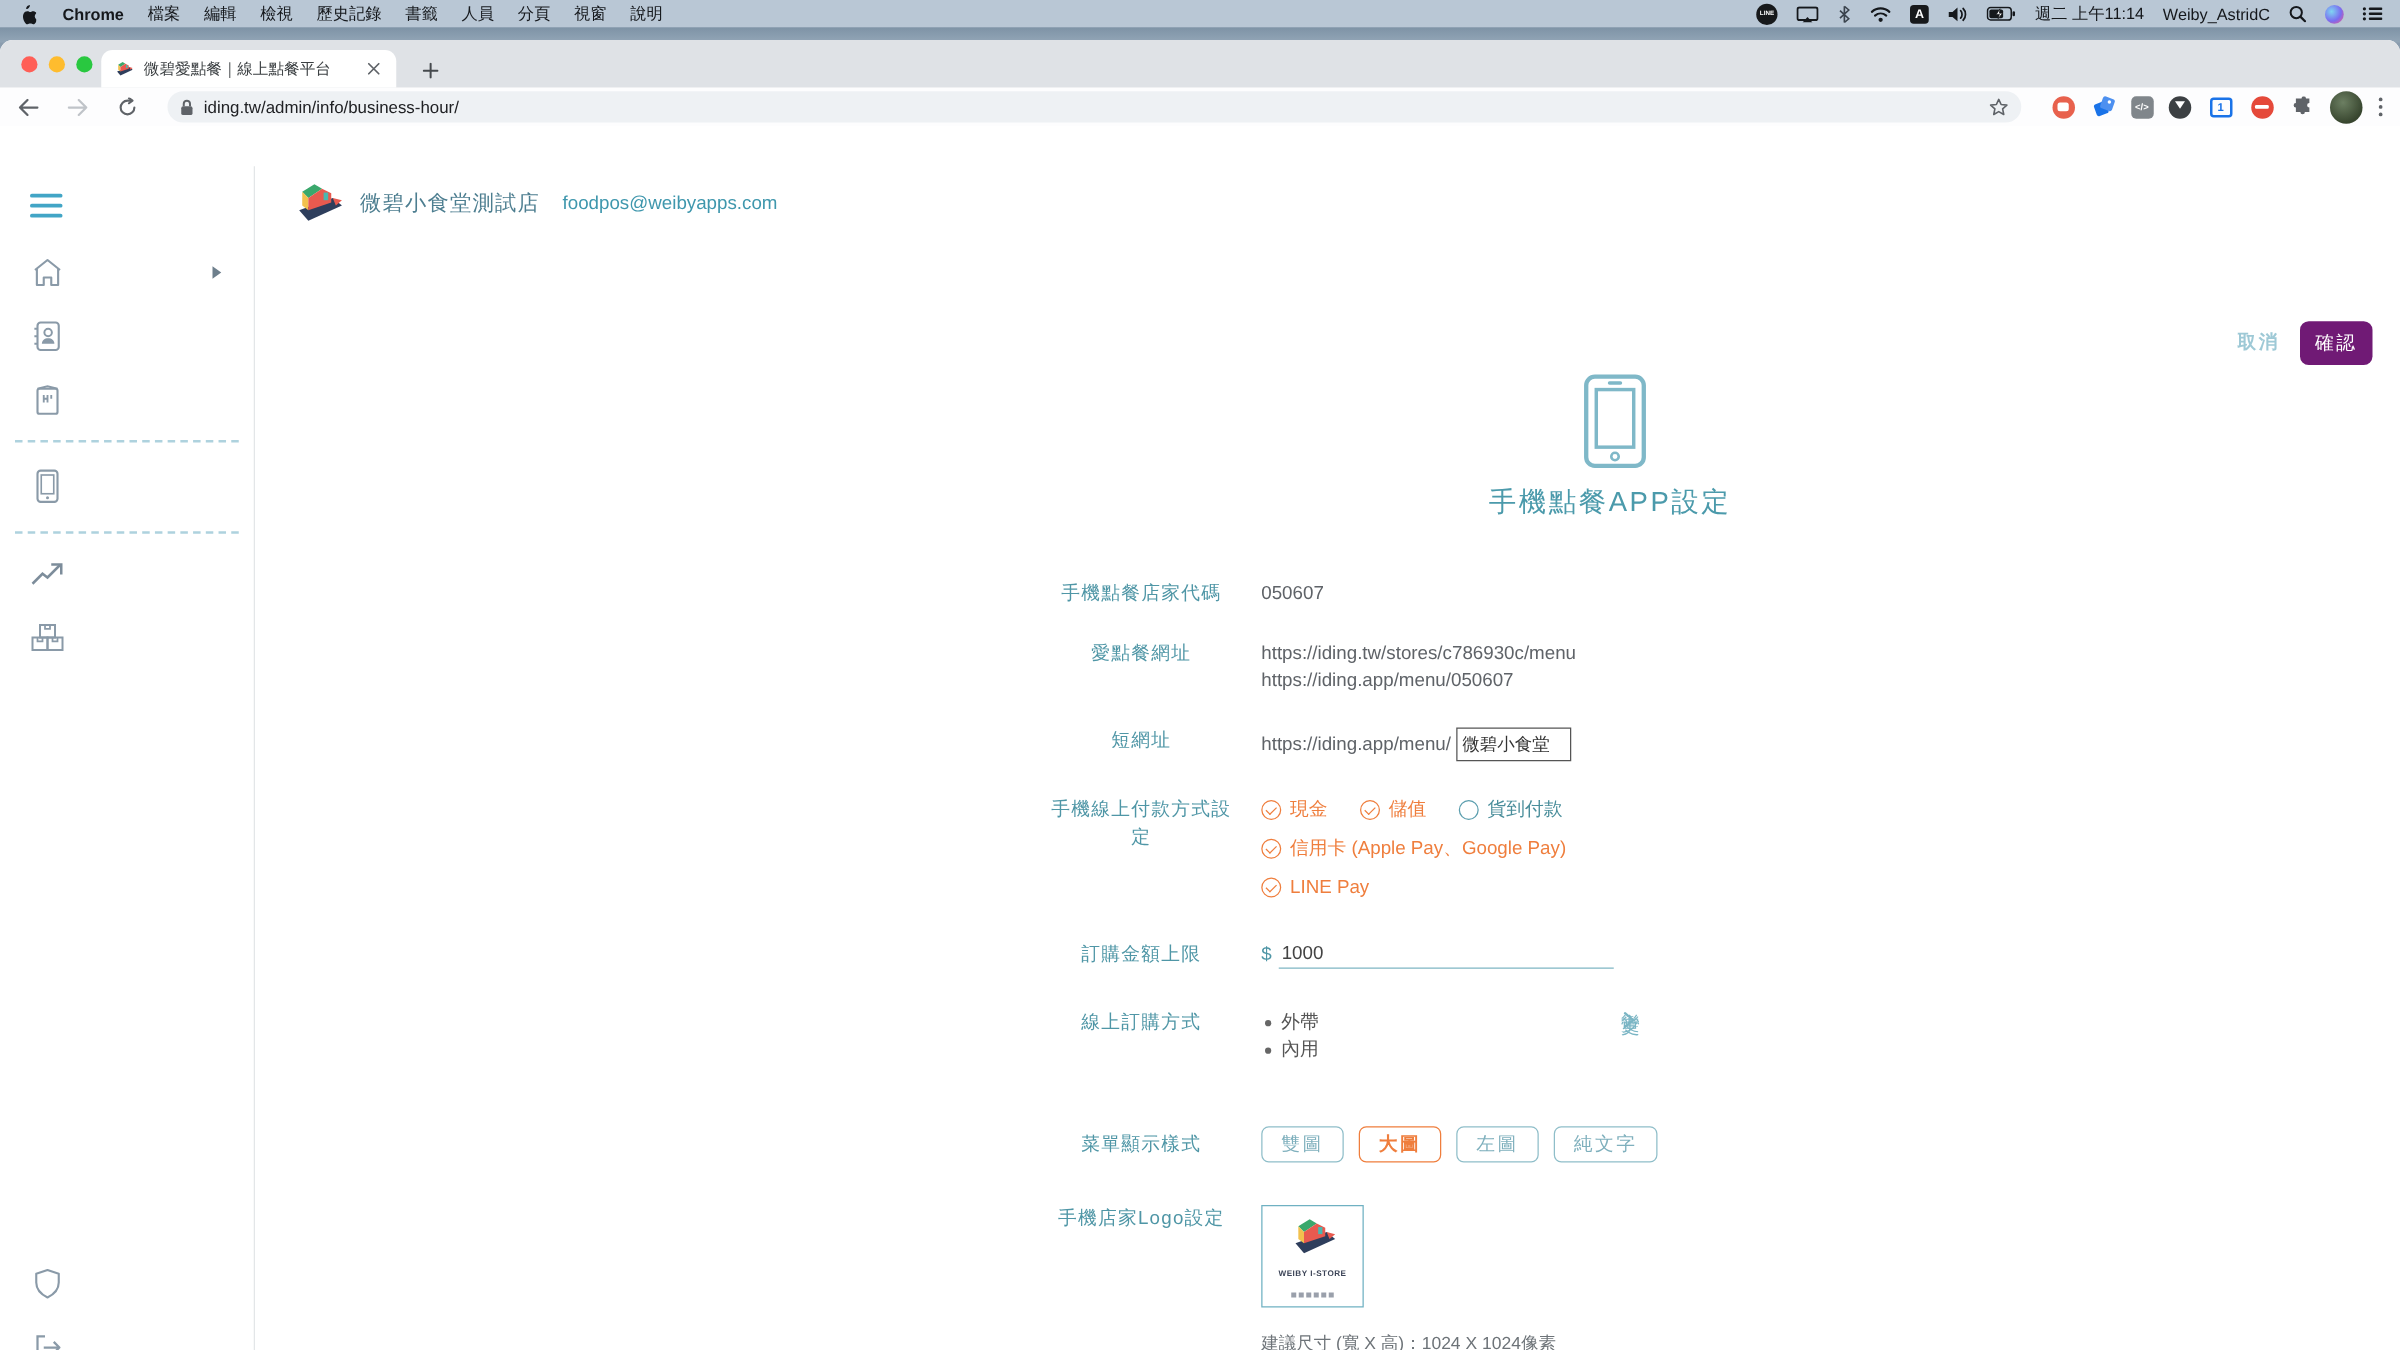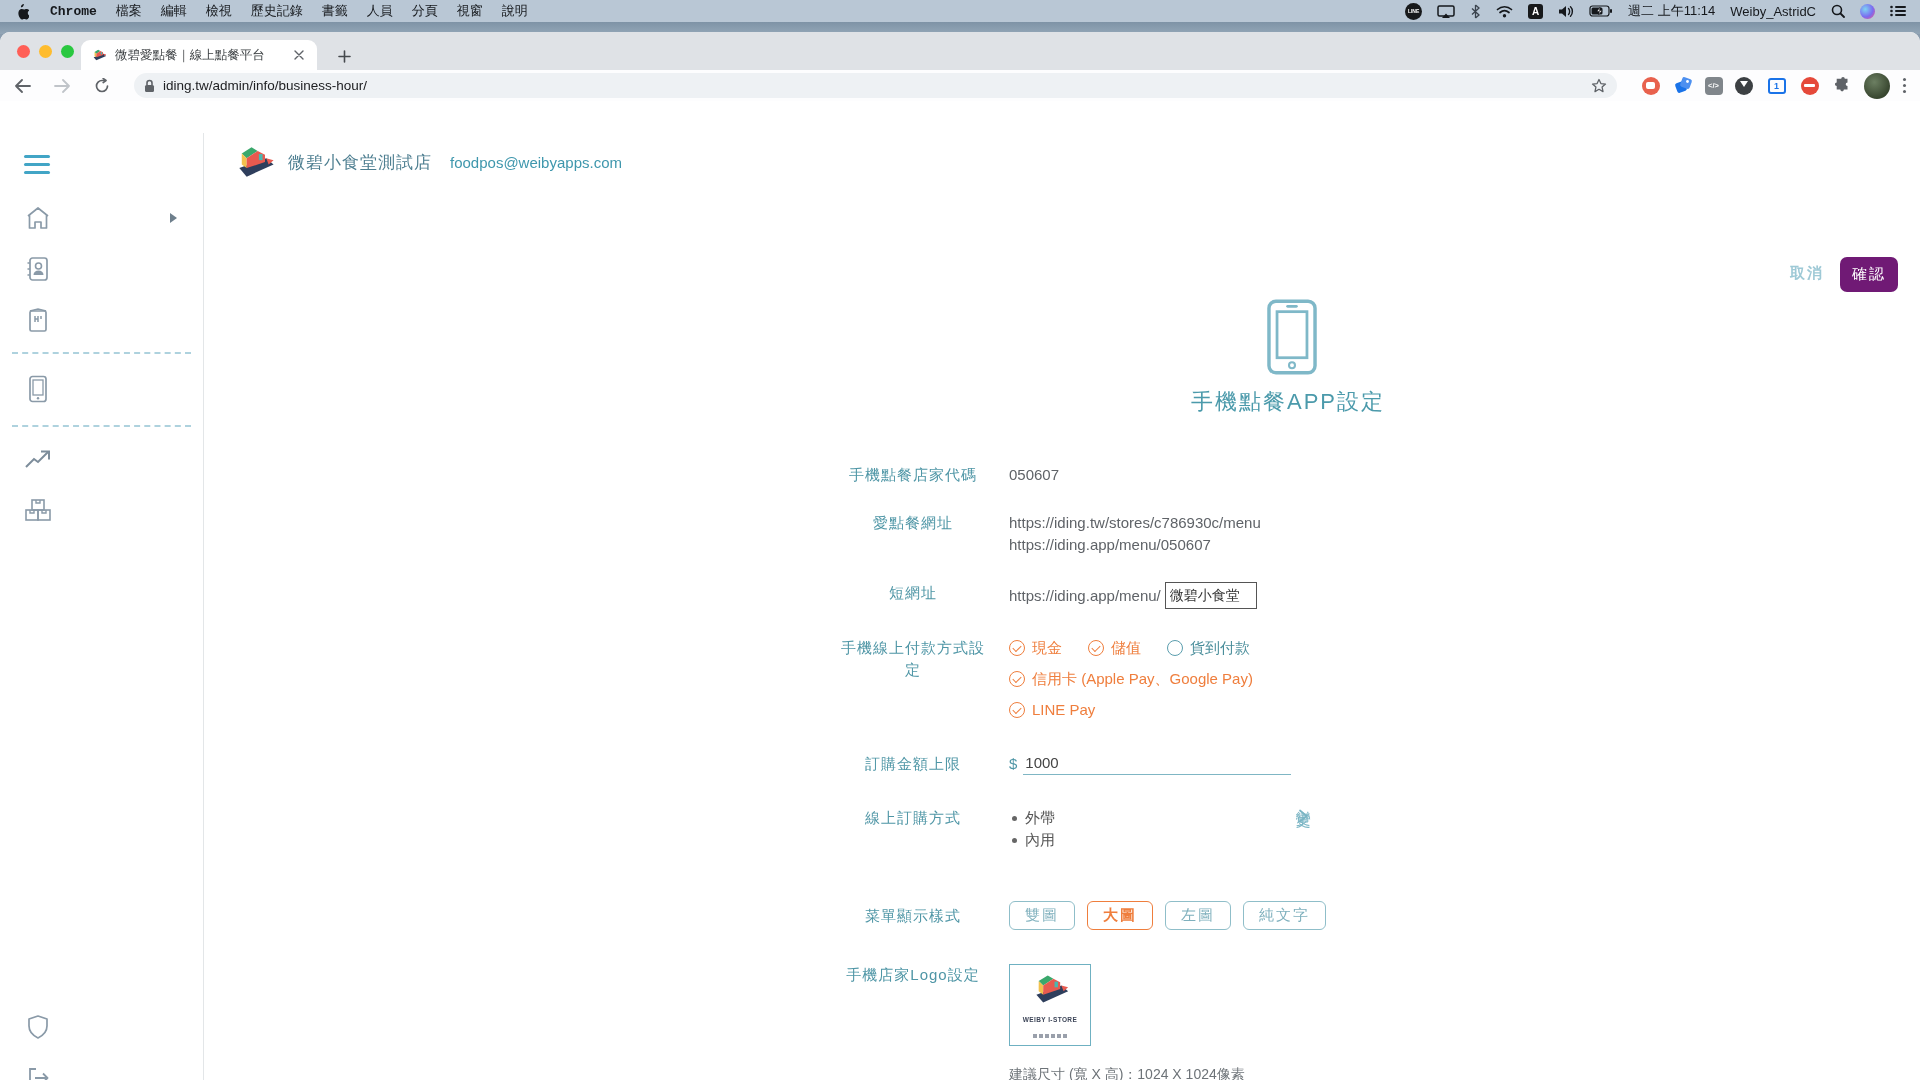--- a/index.html
+++ b/index.html
@@ -7,21 +7,21 @@
     font-family:"Liberation Sans","DejaVu Sans",sans-serif; background:#8a9cae; }
   .screen { position:relative; width:1920px; height:1080px; }
 
   
   .menubar { position:absolute; top:0; left:0; right:0; height:22px;
     background:#b9c7d5; display:flex; align-items:center; padding:0 14px;
     font-size:13px; color:#15181c; }
   .menubar .mleft { display:flex; align-items:center; gap:19px; }
   .menubar .apple { margin-right:2px; display:flex; }
   .menubar .mi { white-space:nowrap; }
-  .menubar .mi.bold { font-weight:bold;font-family:Liberation Mono, monospace; }
+  .menubar .mi.bold { font-weight:bold; }
   .menubar .mright { margin-left:auto; display:flex; align-items:center; gap:15px; }
   .mico { display:flex; align-items:center; justify-content:center; height:16px; }
   .line-badge { width:17px; height:17px; border-radius:50%; background:#17191b;
     color:#fff; font-size:5px; font-weight:bold; display:flex; align-items:center; justify-content:center; }
   .ime-a { width:15px; height:15px; border-radius:3px; background:#17191b; color:#fff;
     font-size:10px; font-weight:bold; display:flex; align-items:center; justify-content:center; }
   .siri { width:15px; height:15px; border-radius:50%;
     background:radial-gradient(circle at 35% 35%, #7fd4f2, #7a6cf0 55%, #e05a9a 90%); }
   .mtime,.muser { font-size:13px; white-space:nowrap; }
 

